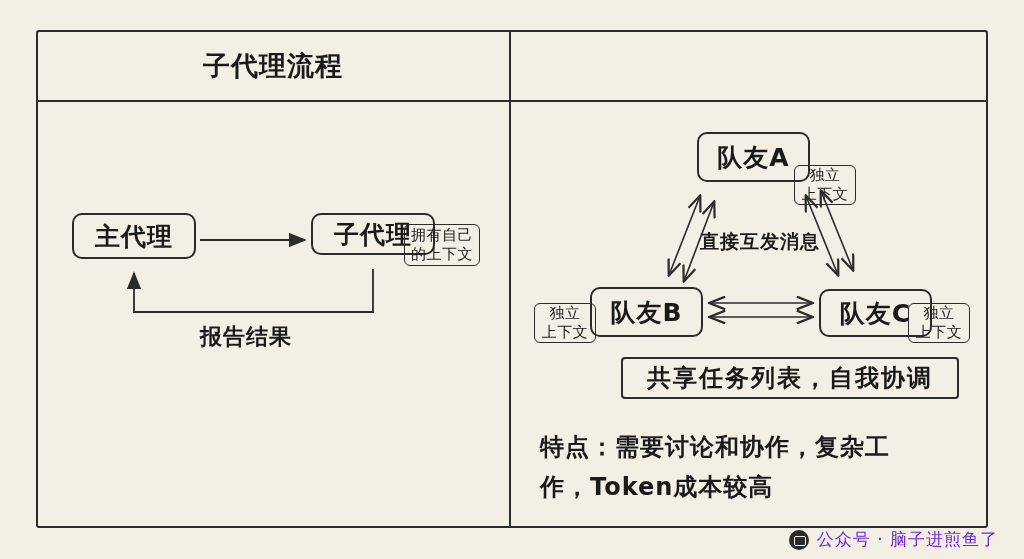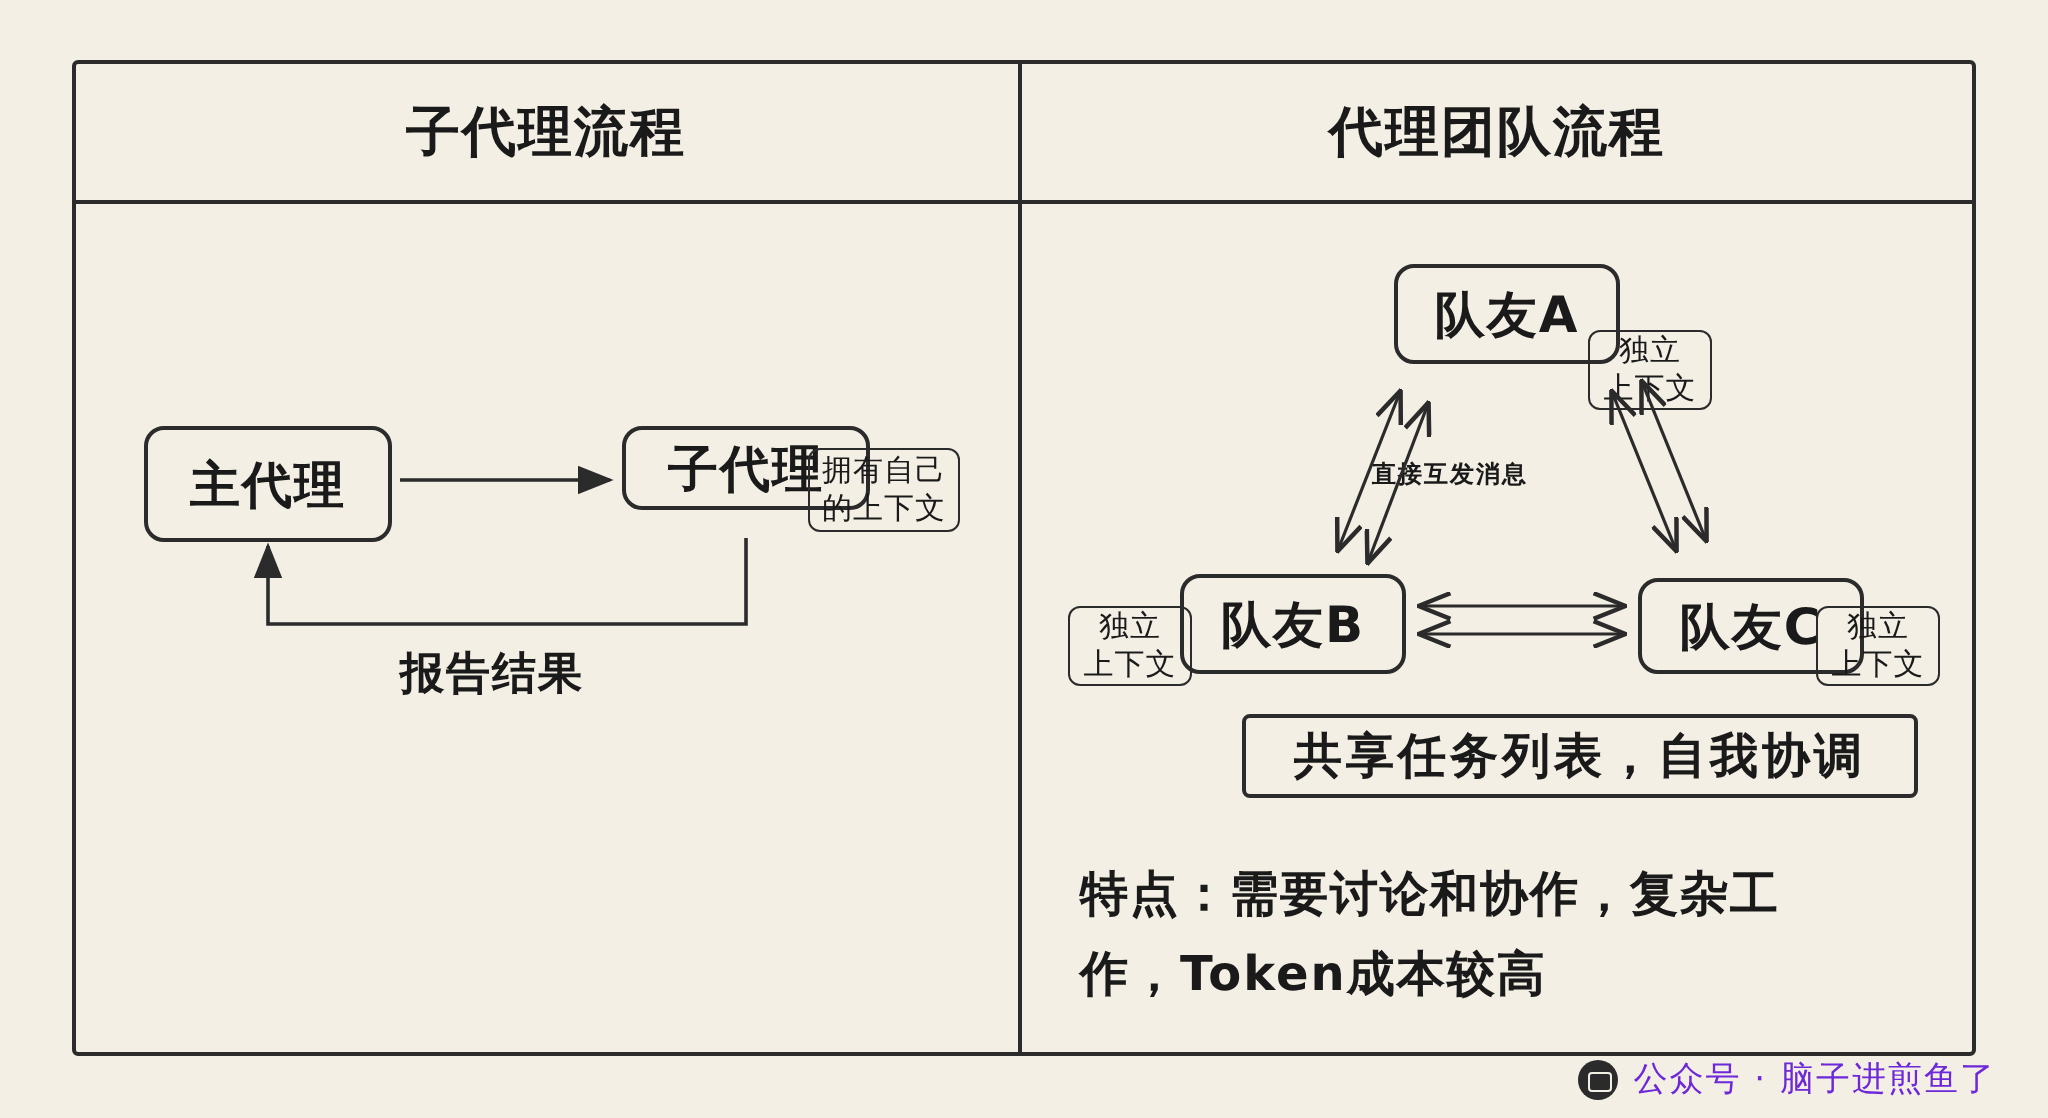--- a/index.html
+++ b/index.html
@@ -164,23 +164,22 @@
 <body>
 
 <div id="canvas">
 
   <div class="frame"></div>
   <div class="divider"></div>
   <div class="hrule-left"></div>
   <div class="hrule-right"></div>
 
   <div class="panel-title" id="title-left">子代理流程</div>
-  <div class="panel-title" id="title-right">代理团队流程</div>
-
-  <div class="node" style="left:72px; top:213px; width:124px; height:58px;align-items:center;">
+
+  <div class="node" style="left:72px; top:213px; width:124px; height:46px;align-items:center;">
     <span>主代理</span>
   </div>
 
   <div class="node" style="left:311px; top:213px; width:124px; height:42px;">
     <span>子代理</span>
   </div>
 
   <div class="note" style="left:404px; top:176px; width:76px; height:42px;">
     <span>拥有自己</span>
     <span>的上下文</span>
@@ -206,21 +205,21 @@
   </div>
 
   <div class="node" style="left:819px; top:289px; width:113px; height:48px;">
     <span>队友C</span>
   </div>
   <div class="note" style="left:908px; top:255px; width:62px; height:40px;">
     <span>独立</span>
     <span>上下文</span>
   </div>
 
-  <div class="caption" style="left:686px; top:229px; font-size:12px;">直接互发消息</div>
+  <div class="caption" style="left:700px; top:229px; font-size:19px;">直接互发消息</div>
 
   <div class="banner" style="left:590px; top:357px; width:338px; height:42px;margin-left:31px;">共享任务列表，自我协调</div>
 
   <div class="feature" style="left:540px; top:428px; width:440px;">
     <div>特点：需要讨论和协作，复杂工</div>
     <div>作，Token成本较高</div>
   </div>
 
   <svg class="overlay">
     <defs>

